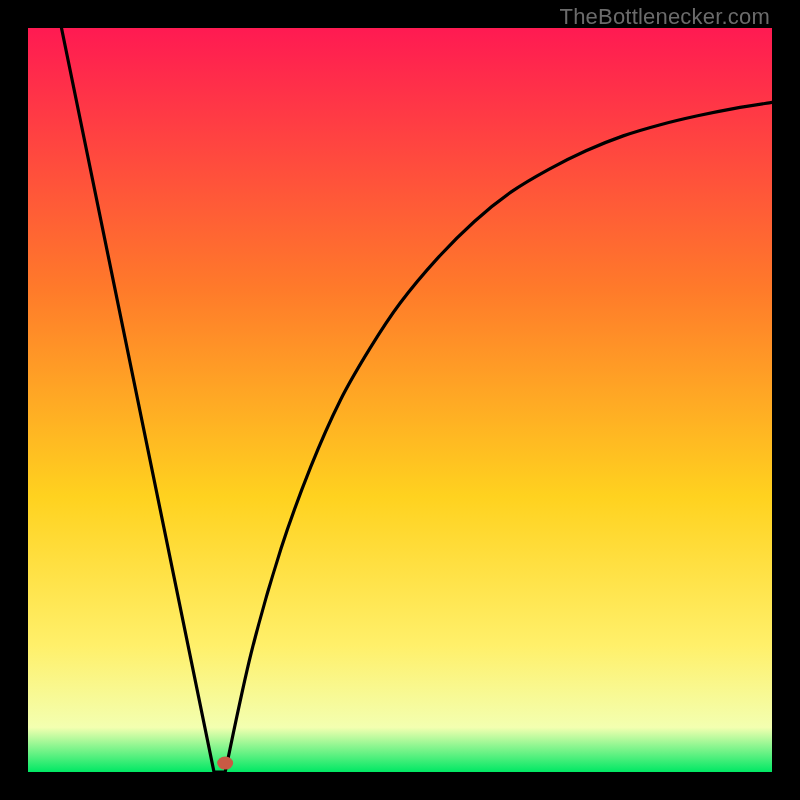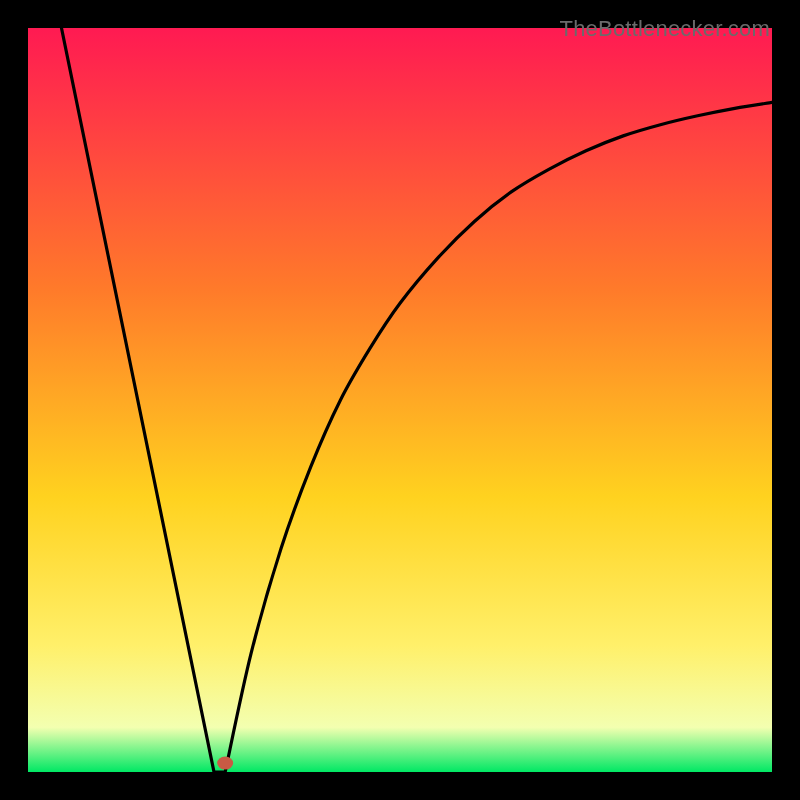--- a/index.html
+++ b/index.html
@@ -22,21 +22,21 @@
   .plot {
     position: absolute;
     left: 0;
     top: 0;
     width: 744px;
     height: 744px;
     display: block;
   }
   .watermark {
     position: absolute;
-    top: 16px;
+    top: 4px;
     right: 30px;
     color: #6b6b6b;
     font-size: 22px;
     letter-spacing: 0.2px;
     font-weight: 400;
   }
 </style>
 </head>
 <body>
 

